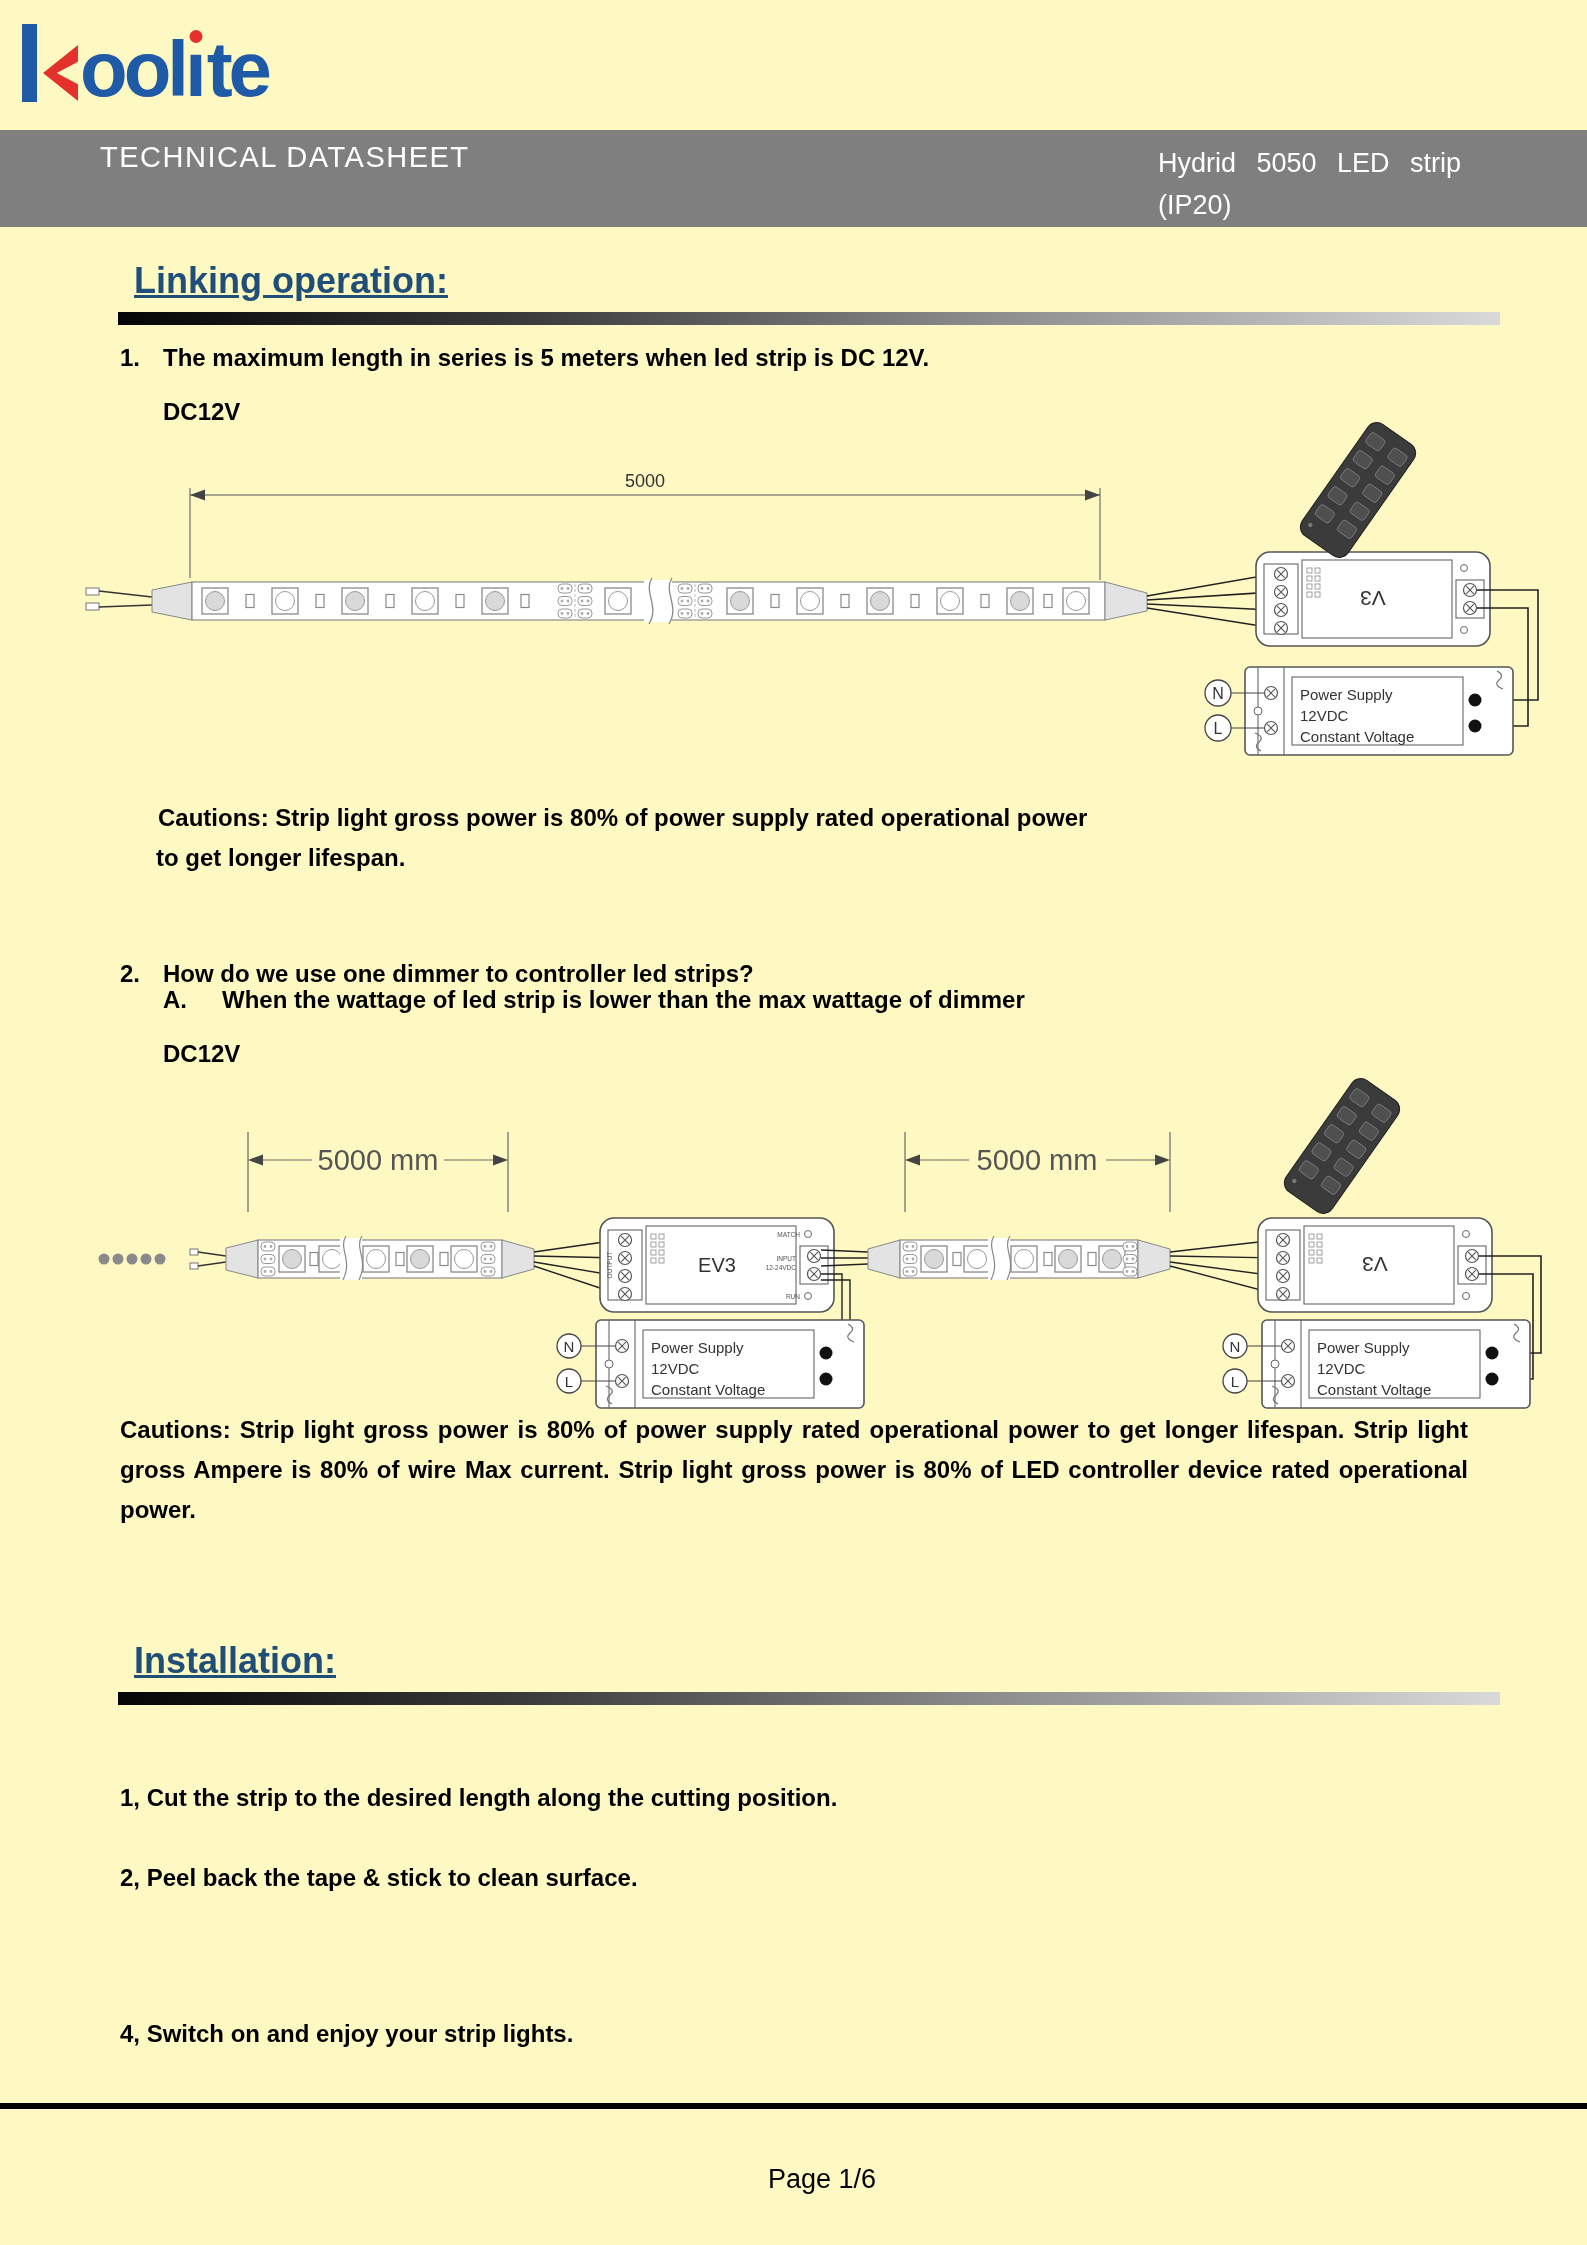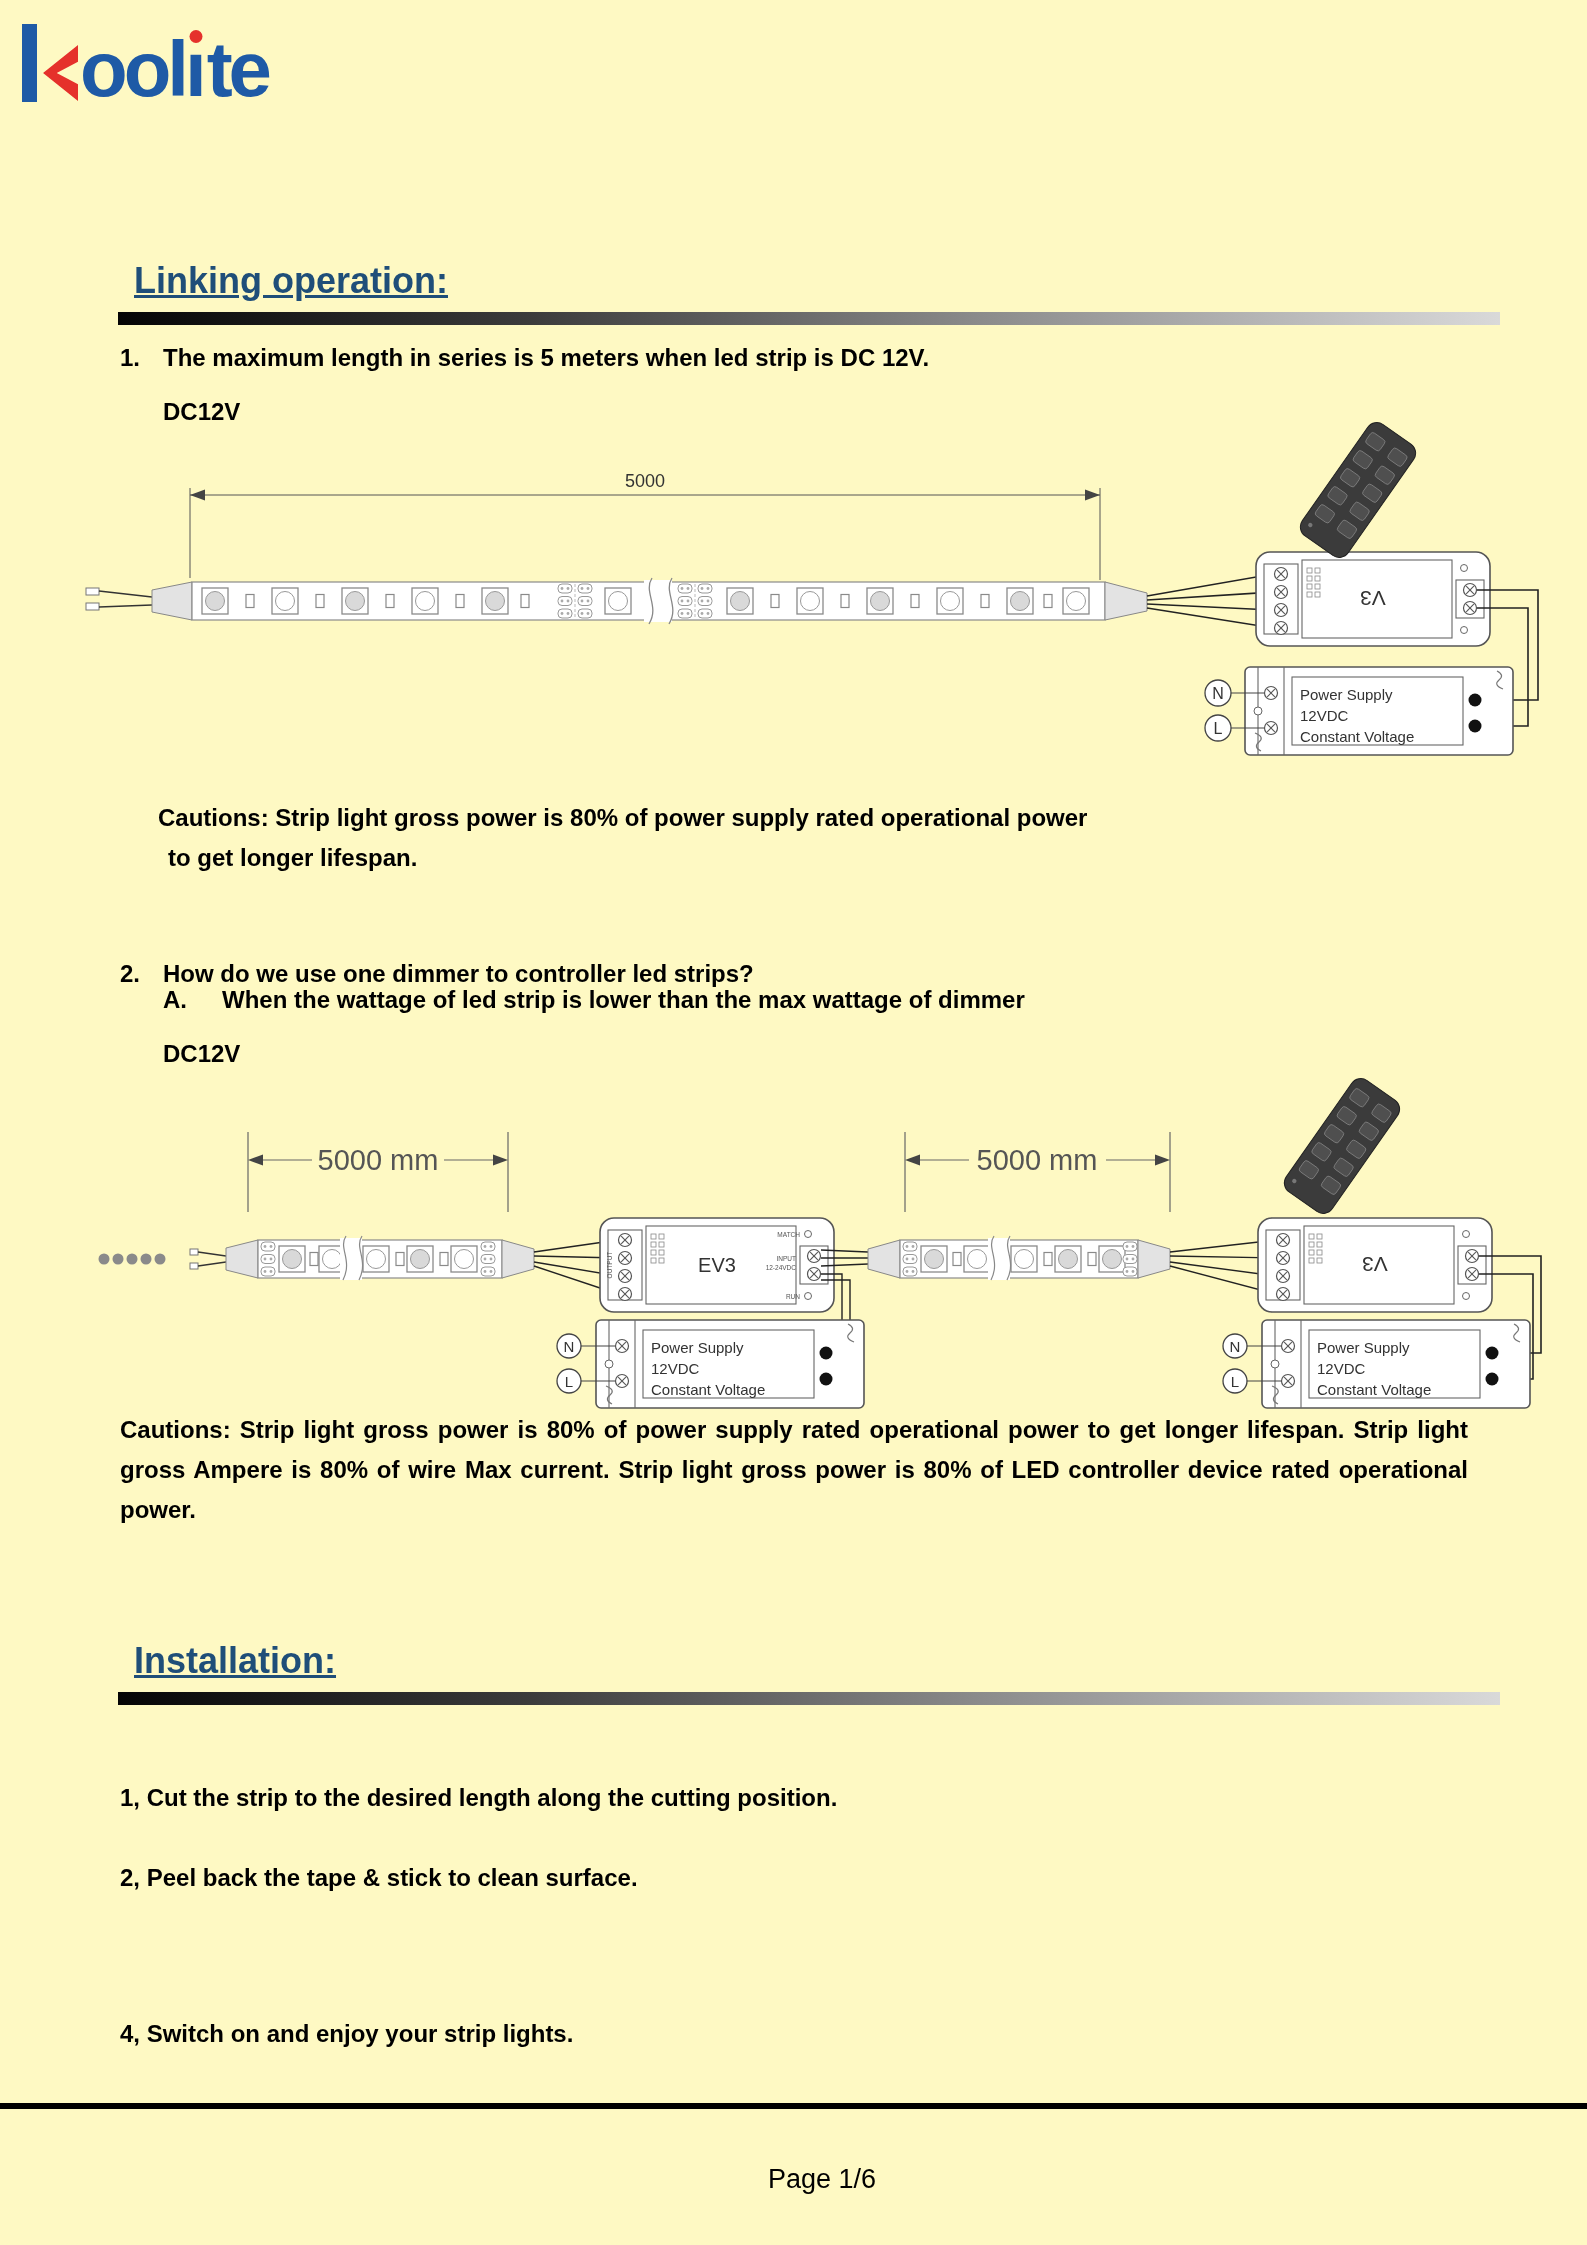--- a/index.html
+++ b/index.html
@@ -46,29 +46,36 @@
 <div class="page">
 
   <div class="logo">
     <div class="kbar"></div>
     <div class="karr"></div>
     <div class="txt">ool</div>
     <div class="iwrap"><span>ı</span><span class="idot"></span></div>
     <div class="txt">te</div>
   </div>
 
+  <div class="graybar">
+    <div class="tds-title">TECHNICAL DATASHEET</div>
+    <div class="product">
+      <div class="l1">Hydrid 5050 LED strip</div>
+      <div class="l2">(IP20)</div>
+    </div>
+  </div>
 
   <h2 class="sec" style="left:118px;top:244px;">Linking operation:</h2>
   <div class="gradbar" style="top:312px;"></div>
 
   <div class="bodytext" style="left:120px;top:344px;"><span class="num">1.</span><span>The maximum length in series is 5 meters when led strip is DC 12V.</span></div>
   <div class="bodytext" style="left:163px;top:398px;">DC12V</div>
 
   <div class="bodytext" style="left:158px;top:804px;">Cautions: Strip light gross power is 80% of power supply rated operational power</div>
-  <div class="bodytext" style="left:168px;top:844px;">to get longer lifespan.</div>
+  <div class="bodytext" style="left:156px;top:844px;">to get longer lifespan.</div>
 
   <div class="bodytext" style="left:120px;top:932px;margin-top:28px;"><span class="num">2.</span><span>How do we use one dimmer to controller led strips?</span></div>
   <div class="bodytext" style="left:163px;top:986px;"><span style="display:inline-block;width:59px;">A.</span><span>When the wattage of led strip is lower than the max wattage of dimmer</span></div>
   <div class="bodytext" style="left:163px;top:1040px;">DC12V</div>
 
   <div class="bodytext just" style="left:120px;top:1410px;width:1348px;">Cautions: Strip light gross power is 80% of power supply rated operational power to get longer lifespan. Strip light gross Ampere is 80% of wire Max current. Strip light gross power is 80% of LED controller device rated operational power.</div>
 
   <h2 class="sec" style="left:118px;top:1624px;text-align:center;">Installation:</h2>
   <div class="gradbar" style="top:1692px;"></div>
 

